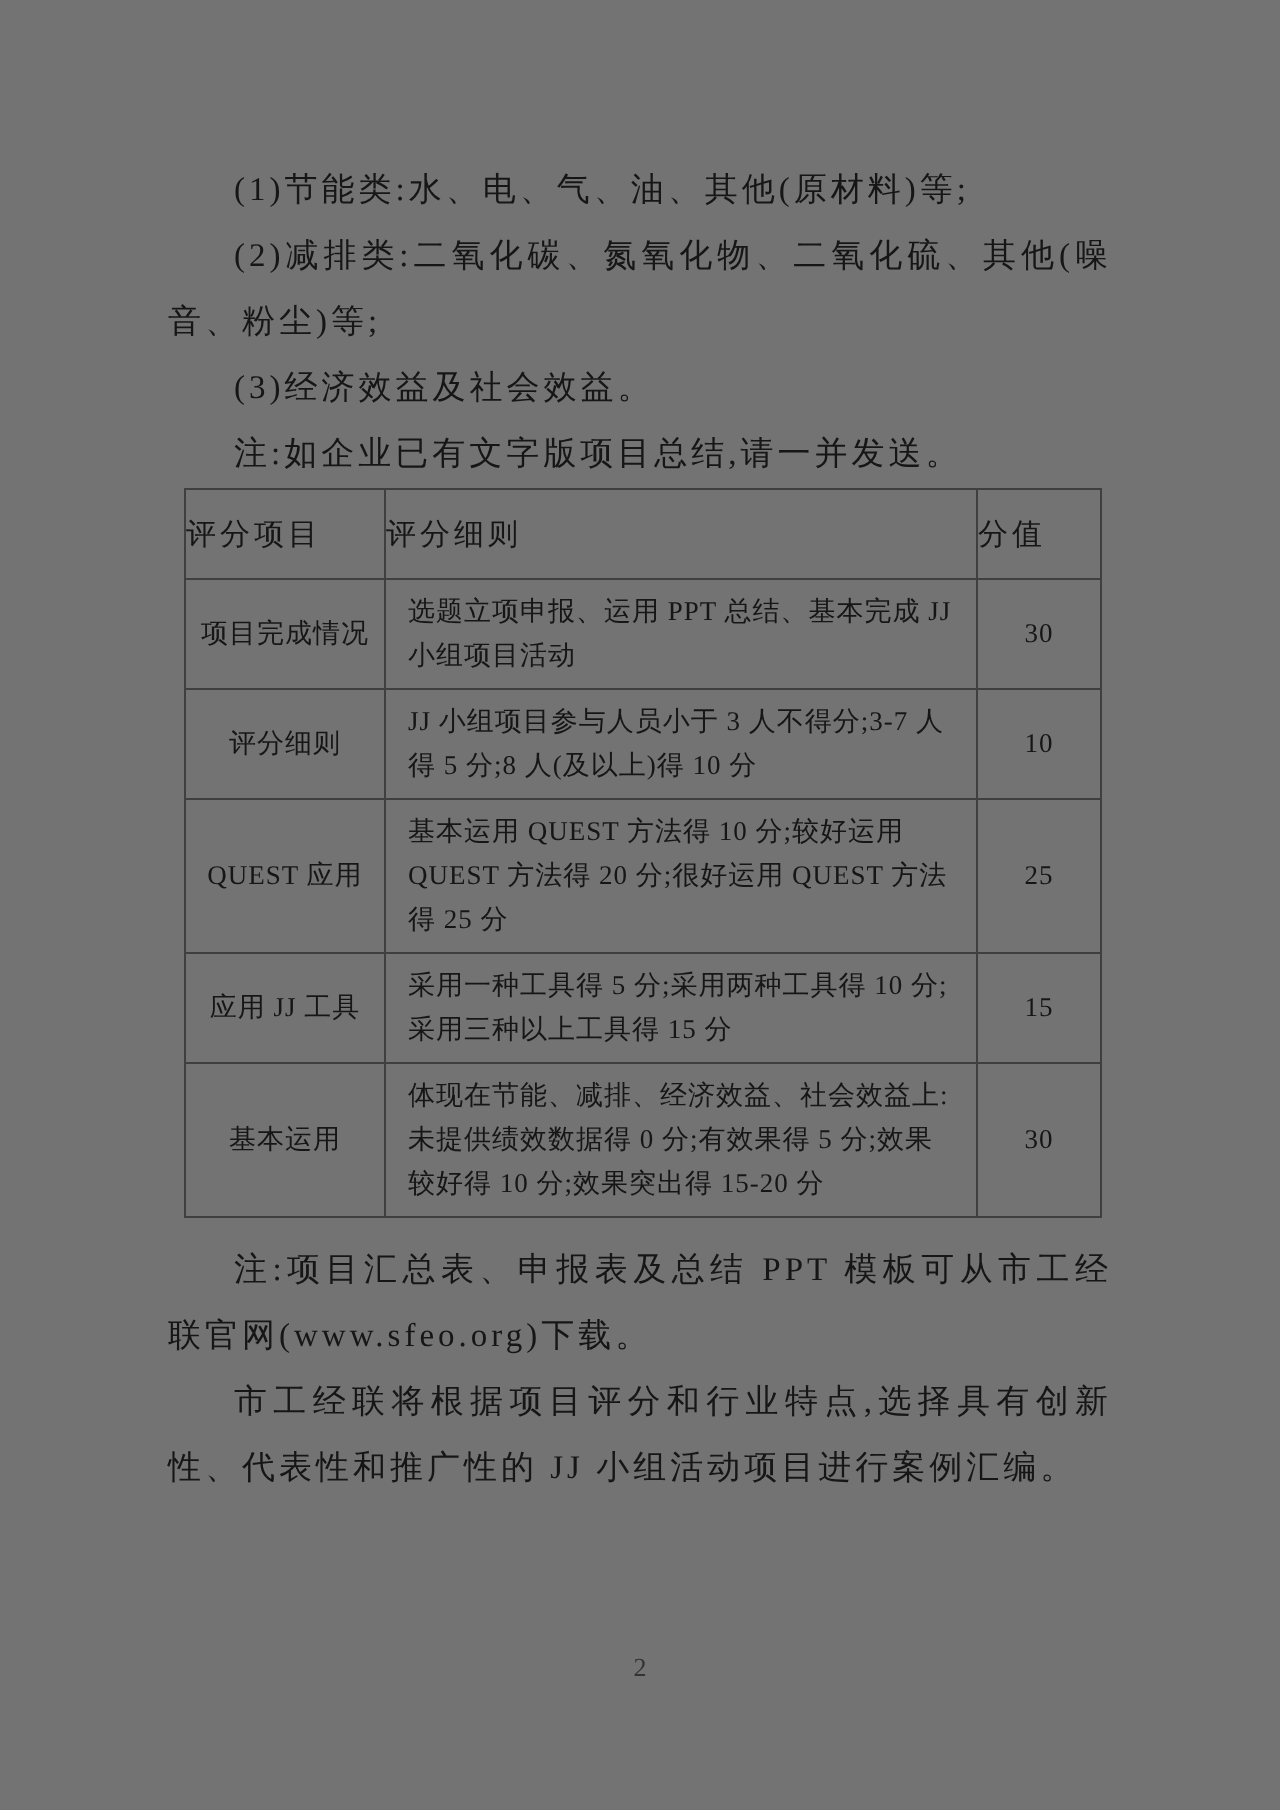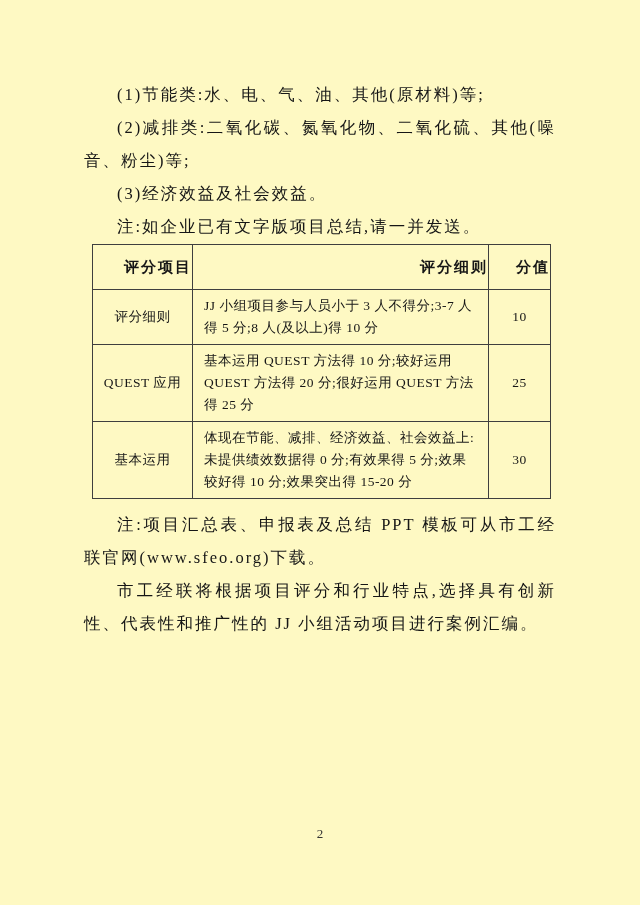--- a/index.html
+++ b/index.html
@@ -8,21 +8,21 @@
     width: 640px;
     height: 905px;
     position: relative;
     font-family: "Liberation Serif", "DejaVu Serif", serif;
     color: #161616;
     overflow: hidden;
   }
   .page {
     width: 640px;
     height: 905px;
-    background: #fef9c3;
+    background: #737373;
     padding: 78px 84px 0 84px;
   }
   .body-par {
     font-size: 16.5px;
     line-height: 33px;
     letter-spacing: 2px;
     text-align: justify;
     text-indent: 2em;
   }
   .scoring-table {
@@ -36,22 +36,22 @@
   .scoring-table td {
     border: 1px solid #3f3f3f;
     vertical-align: middle;
   }
   .scoring-table col.c-item  { width: 100px; }
   .scoring-table col.c-detail{ width: 296px; }
   .scoring-table col.c-score { width: 62px; }
   .scoring-table th {
     height: 45px;
     font-size: 15px;
-    font-weight: bold;
-    text-align: right;
+    font-weight: normal;
+    text-align: left;
     letter-spacing: 2px;
   }
   .scoring-table td {
     font-size: 13.5px;
     line-height: 22px;
     letter-spacing: 0.5px;
   }
   .cell-item {
     text-align: center;
   }
@@ -102,28 +102,38 @@
     </colgroup>
     <thead>
       <tr>
         <th>评分项目</th>
         <th>评分细则</th>
         <th>分值</th>
       </tr>
     </thead>
     <tbody>
       <tr class="row-2line">
+        <td class="cell-item">项目完成情况</td>
+        <td class="cell-detail">选题立项申报、运用 PPT 总结、基本完成 JJ 小组项目活动</td>
+        <td class="cell-score">30</td>
+      </tr>
+      <tr class="row-2line">
         <td class="cell-item">评分细则</td>
         <td class="cell-detail">JJ 小组项目参与人员小于 3 人不得分;3-7 人得 5 分;8 人(及以上)得 10 分</td>
         <td class="cell-score">10</td>
       </tr>
       <tr class="row-2line">
         <td class="cell-item">QUEST 应用</td>
         <td class="cell-detail">基本运用 QUEST 方法得 10 分;较好运用 QUEST 方法得 20 分;很好运用 QUEST 方法得 25 分</td>
         <td class="cell-score">25</td>
+      </tr>
+      <tr class="row-2line">
+        <td class="cell-item">应用 JJ 工具</td>
+        <td class="cell-detail">采用一种工具得 5 分;采用两种工具得 10 分;采用三种以上工具得 15 分</td>
+        <td class="cell-score">15</td>
       </tr>
       <tr class="row-3line">
         <td class="cell-item">基本运用</td>
         <td class="cell-detail">体现在节能、减排、经济效益、社会效益上:未提供绩效数据得 0 分;有效果得 5 分;效果较好得 10 分;效果突出得 15-20 分</td>
         <td class="cell-score">30</td>
       </tr>
     </tbody>
   </table>
 
   <div class="footer-block">

